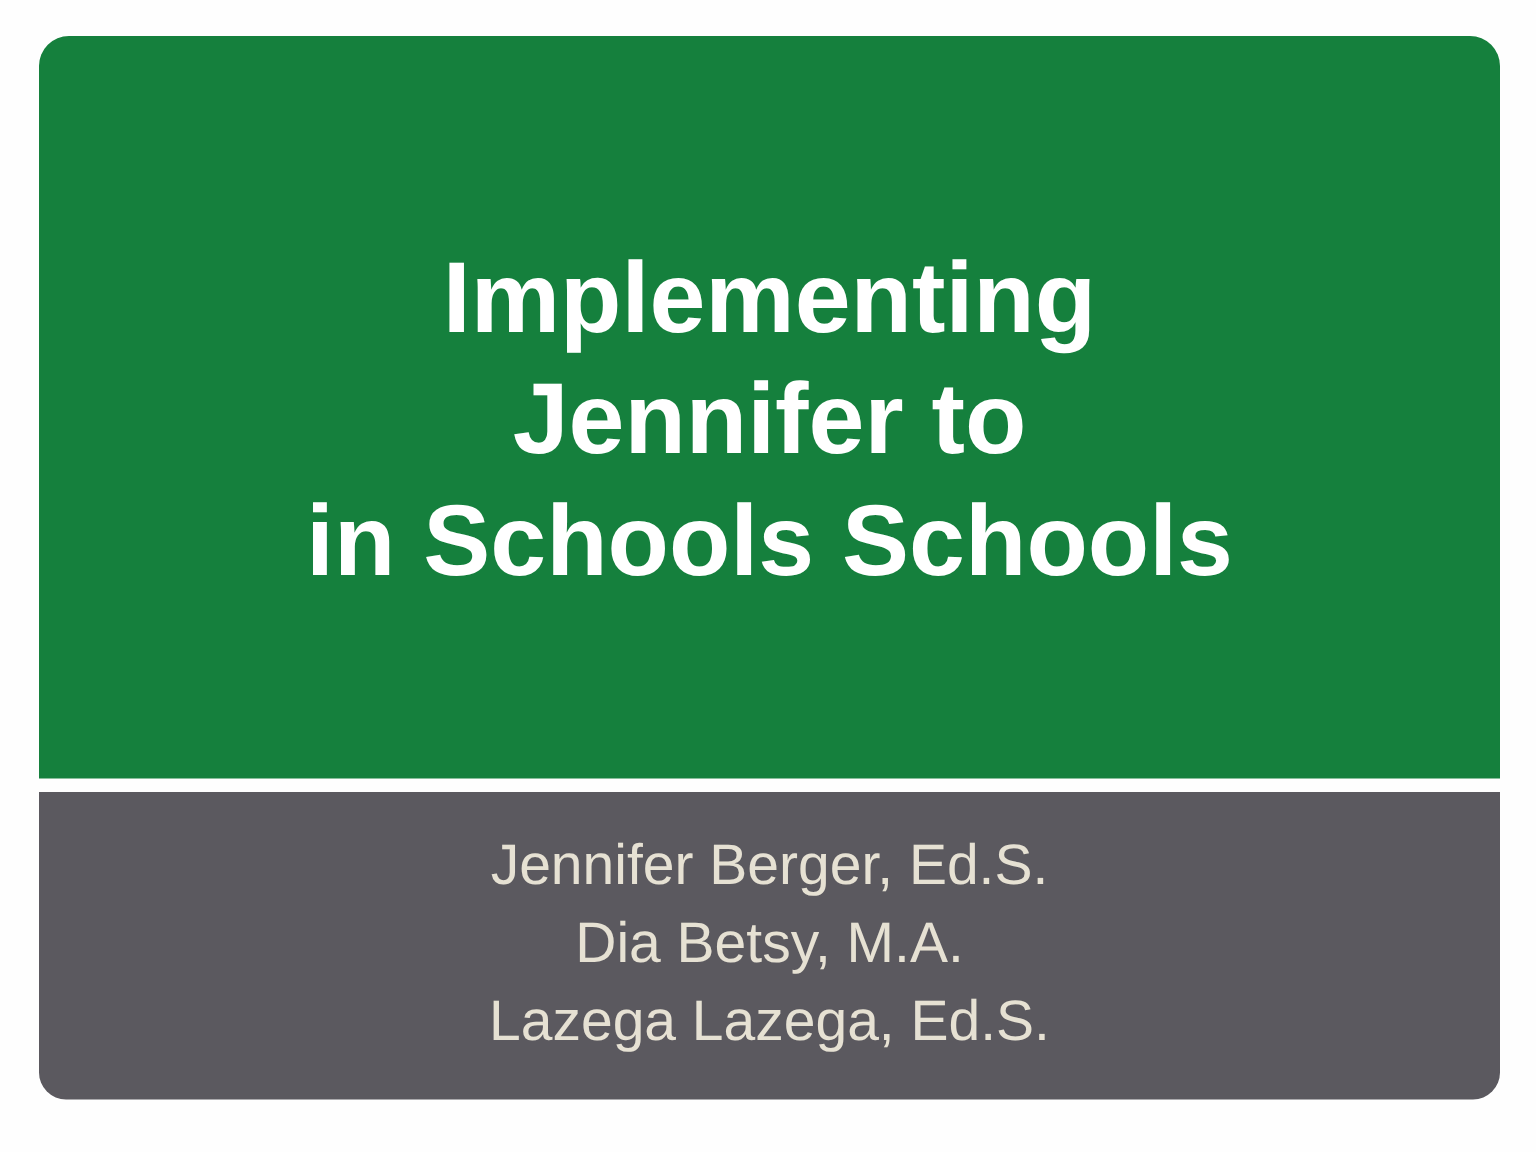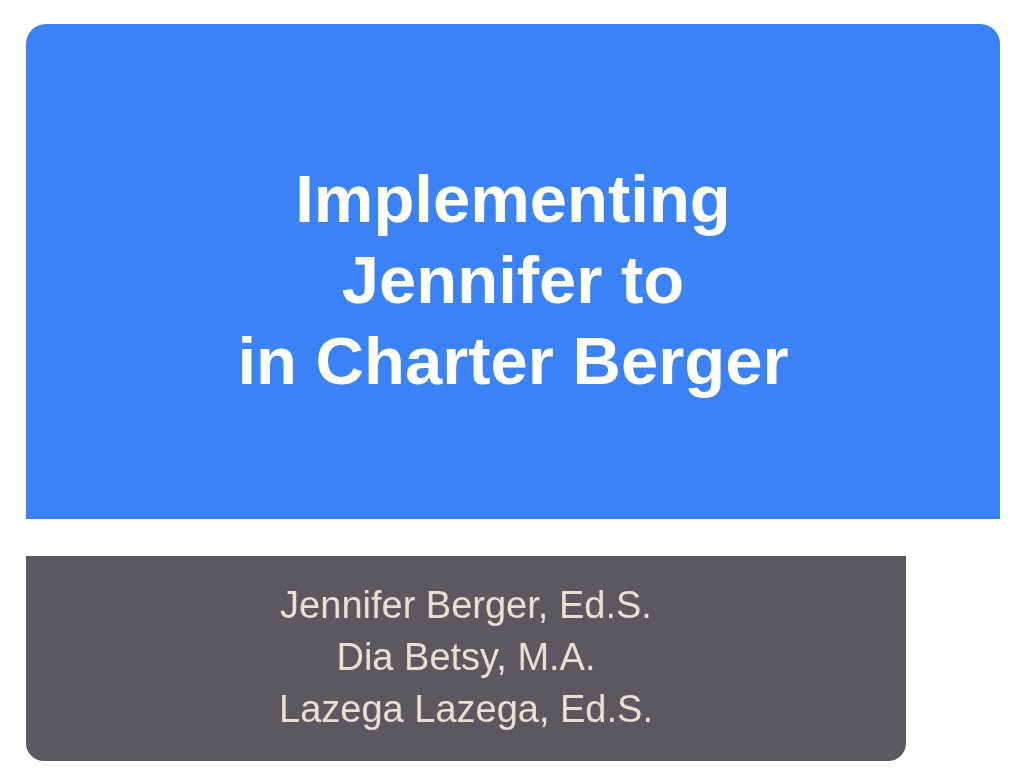--- a/index.html
+++ b/index.html
@@ -14,42 +14,42 @@
     background: #fefefe;
     overflow: hidden;
     font-family: "Liberation Sans", sans-serif;
   }
   .title-plate {
     position: absolute;
     left: 26px;
     top: 24px;
     width: 974px;
     height: 495px;
-    background: #3b82f6;
+    background: #15803d;
     border-radius: 20px 20px 0 0;
     display: flex;
     flex-direction: column;
     justify-content: center;
     padding-top: 16px;
     box-sizing: border-box;
     text-align: center;
   }
   .title-line {
     font-size: 67px;
     line-height: 81px;
     font-weight: bold;
     color: #ffffff;
     letter-spacing: 0px;
     white-space: nowrap;
   }
   .subtitle-band {
     position: absolute;
     left: 26px;
-    top: 556px;
-    width: 880px;
+    top: 528px;
+    width: 974px;
     height: 205px;
     background: #5b595f;
     border-radius: 0 0 18px 18px;
     box-sizing: border-box;
     padding-top: 23px;
     text-align: center;
   }
   .author-line {
     font-size: 38px;
     line-height: 52px;
@@ -59,21 +59,21 @@
   }
 </style>
 </head>
 <body>
 
 <div class="slide-canvas">
 
   <div class="title-plate">
     <div class="title-line">Implementing</div>
     <div class="title-line">Jennifer to</div>
-    <div class="title-line">in Charter Berger</div>
+    <div class="title-line">in Schools Schools</div>
   </div>
 
   <div class="subtitle-band">
     <div class="author-line">Jennifer Berger, Ed.S.</div>
     <div class="author-line">Dia Betsy, M.A.</div>
     <div class="author-line">Lazega Lazega, Ed.S.</div>
   </div>
 
 </div>
 

